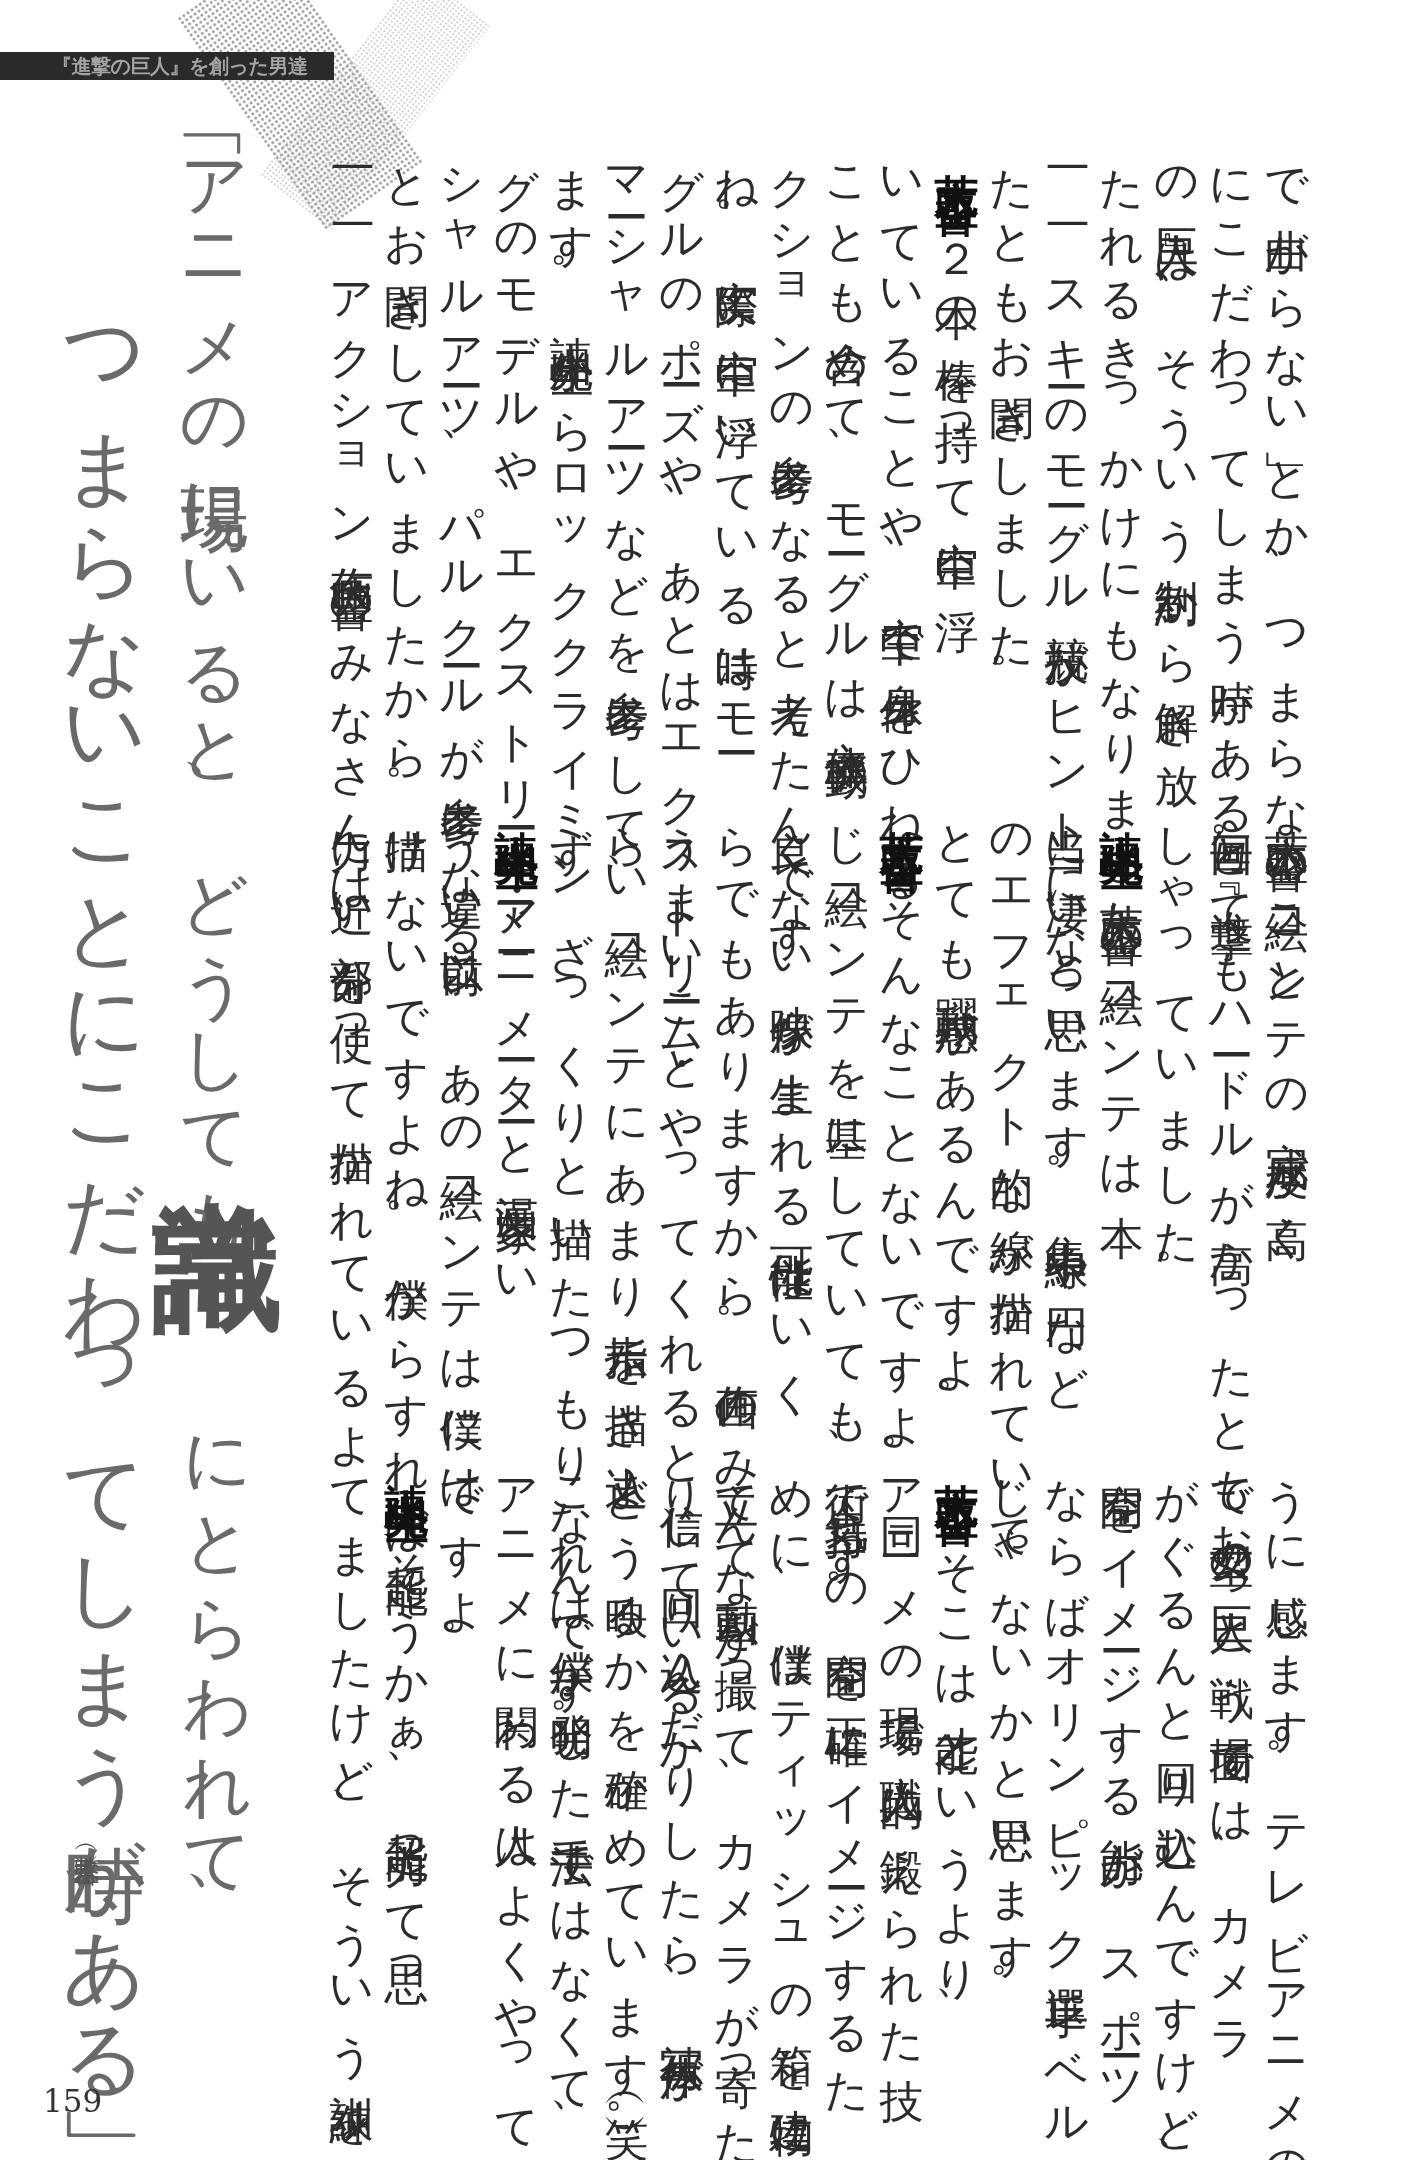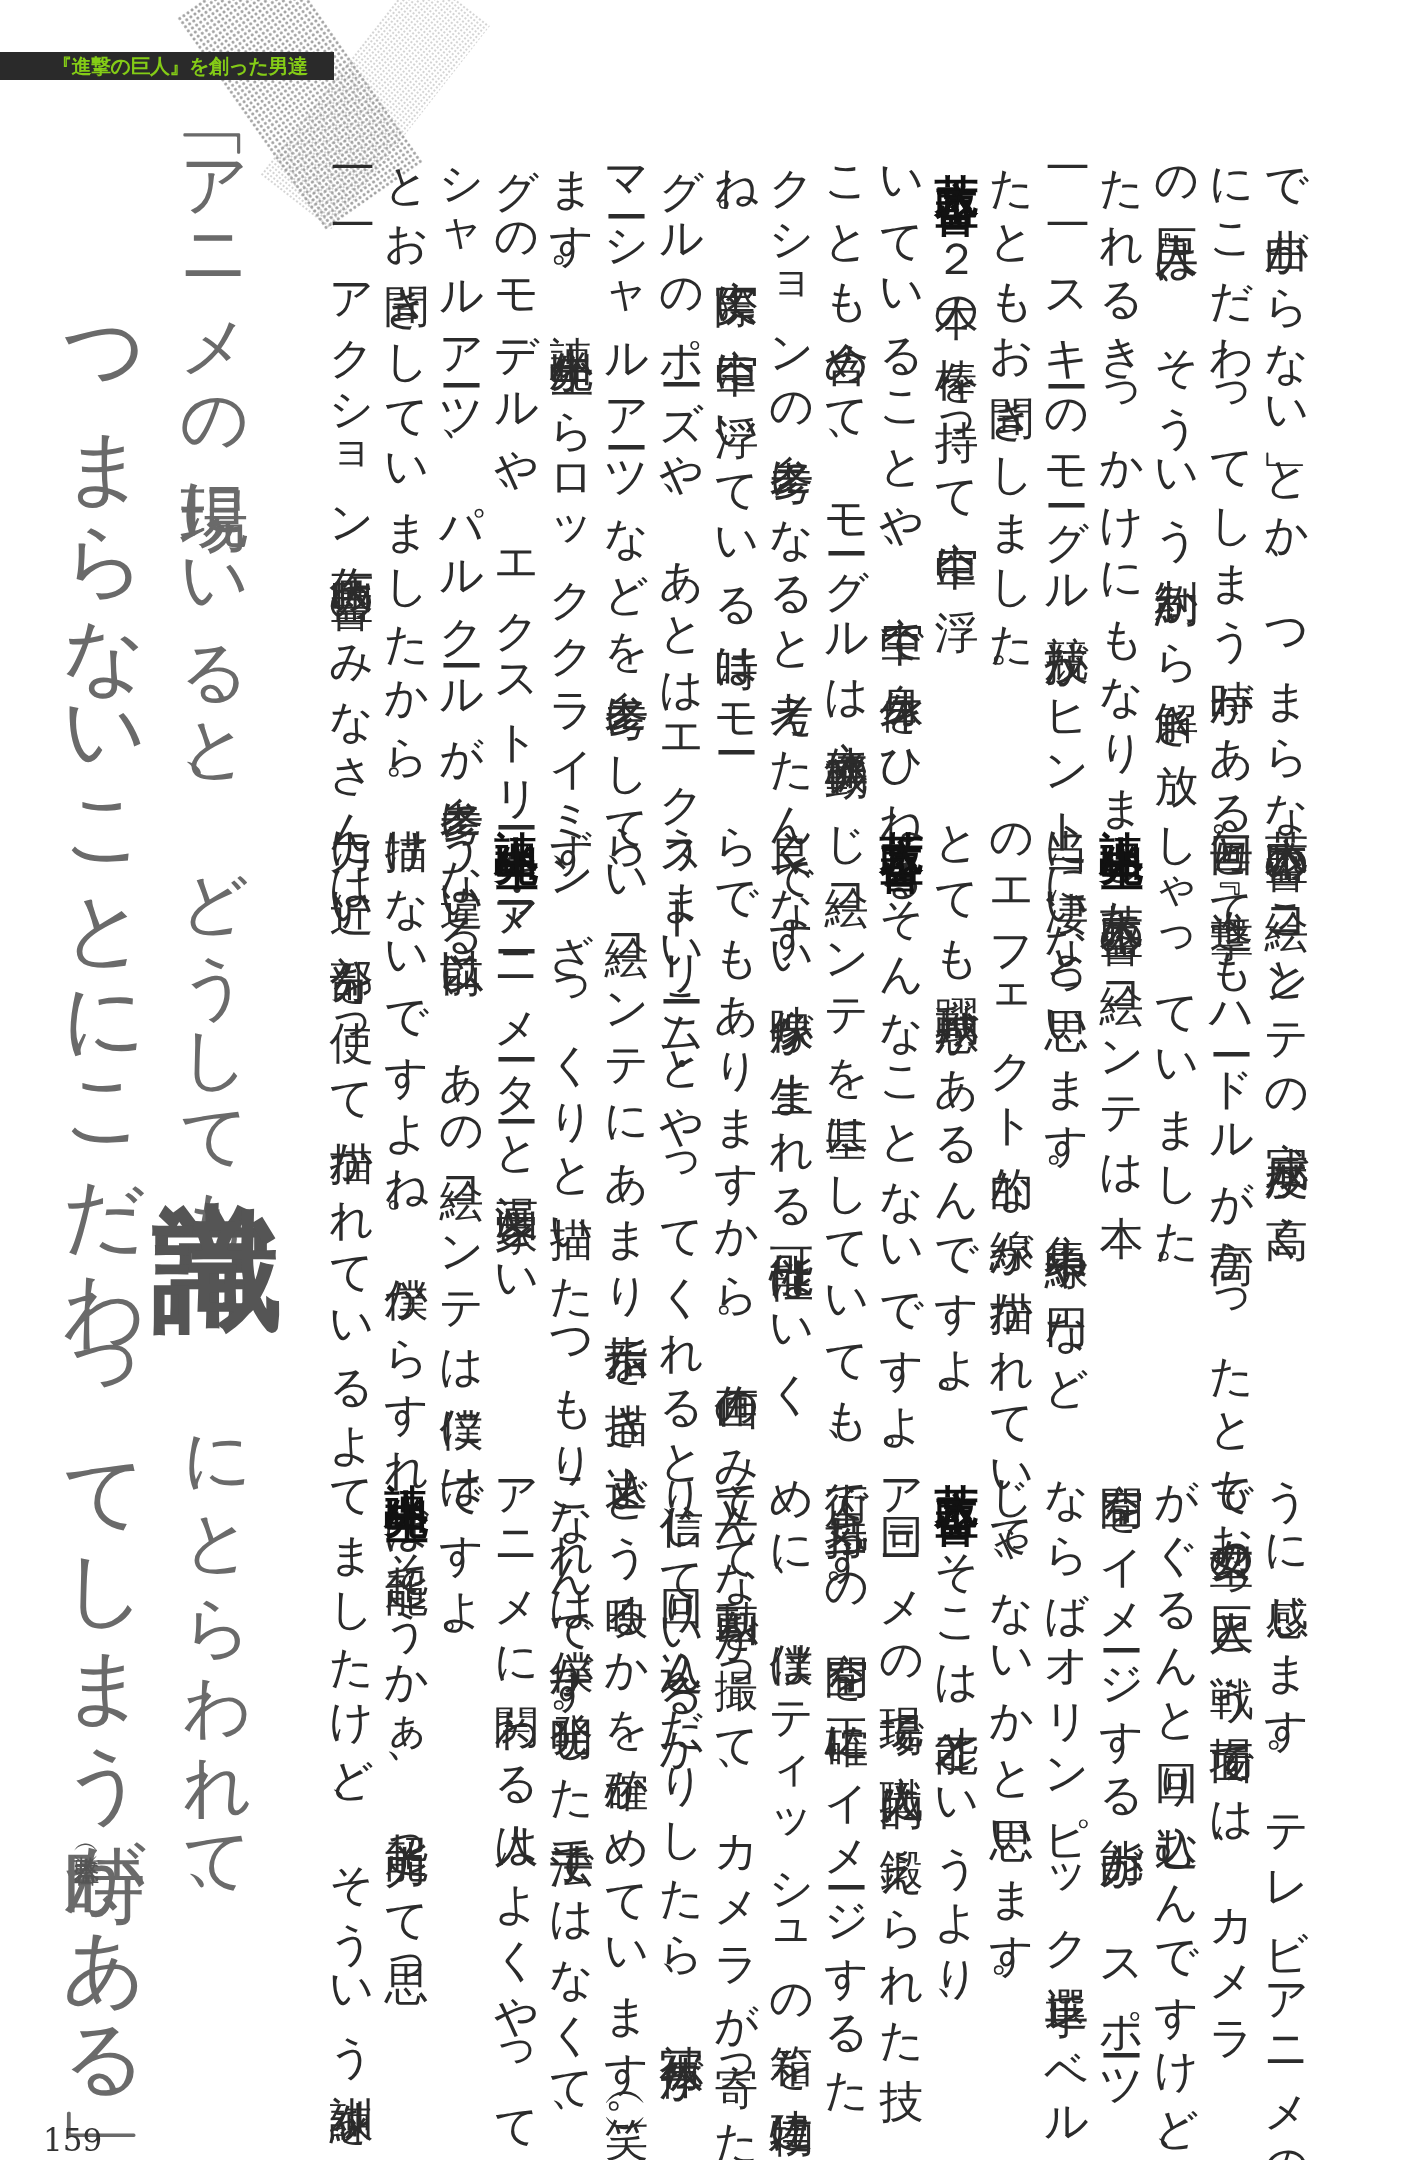--- a/index.html
+++ b/index.html
@@ -11,21 +11,21 @@
   .halftone {
     position: absolute; pointer-events: none;
     background-image: radial-gradient(#8a8a8a 38%, transparent 42%);
     background-size: 5px 5px;
   }
   .ht1 { left: 240px; top: -40px; width: 120px; height: 260px; transform: rotate(-35deg); opacity: .8; }
   .ht2 { left: 330px; top: -30px; width: 90px; height: 260px; transform: rotate(38deg); opacity: .45;
          background-image: radial-gradient(#a0a0a0 32%, transparent 38%); background-size: 4px 4px; }
   .title-bar {
     position: absolute; left: 0; top: 52px; width: 334px; height: 28px;
-    background: #2a2a2a; color: #84cc16; font-weight: bold; font-size: 20px; line-height: 28px;
+    background: #2a2a2a; color: #a3a3a3; font-weight: bold; font-size: 20px; line-height: 28px;
     padding-left: 52px; box-sizing: border-box; letter-spacing: -0.5px;
     font-family: "DejaVu Sans", sans-serif;
   }
   .band {
     position: absolute; writing-mode: vertical-rl; text-orientation: upright;
     font-size: 44px; line-height: 55px; letter-spacing: 6px;
     font-family: "DejaVu Sans", sans-serif; color: #2b2b2b;
   }
   .band .line { display: block; white-space: nowrap; }
   .band .spk { font-weight: bold; color: #111; }
@@ -37,21 +37,21 @@
     font-family: "DejaVu Serif", serif; color: #6a6a6a;
   }
   .quote-line1 { left: 175px; top: 113px; font-size: 68px; line-height: 80px; letter-spacing: 2px; }
   .quote-line2 { left: 55px; top: 280px; font-size: 82px; line-height: 100px; letter-spacing: 0px; }
   .quote-attr {
     position: absolute; left: 70px; top: 1835px; writing-mode: vertical-rl; text-orientation: upright;
     font-family: "DejaVu Sans", sans-serif; font-size: 26px; color: #555; letter-spacing: 1px;
   }
   .page-number {
     position: absolute; left: 43px; top: 2083px; font-size: 31px;
-    font-family: "DejaVu Serif", serif; color: #333; margin-top: 39px;
+    font-family: "DejaVu Serif", serif; color: #333;
   }
 </style>
 </head>
 <body>
 
 <div class="halftone ht1"></div>
 <div class="halftone ht2"></div>
 
 <div class="title-bar">『進撃の巨人』を創った男達</div>
 

